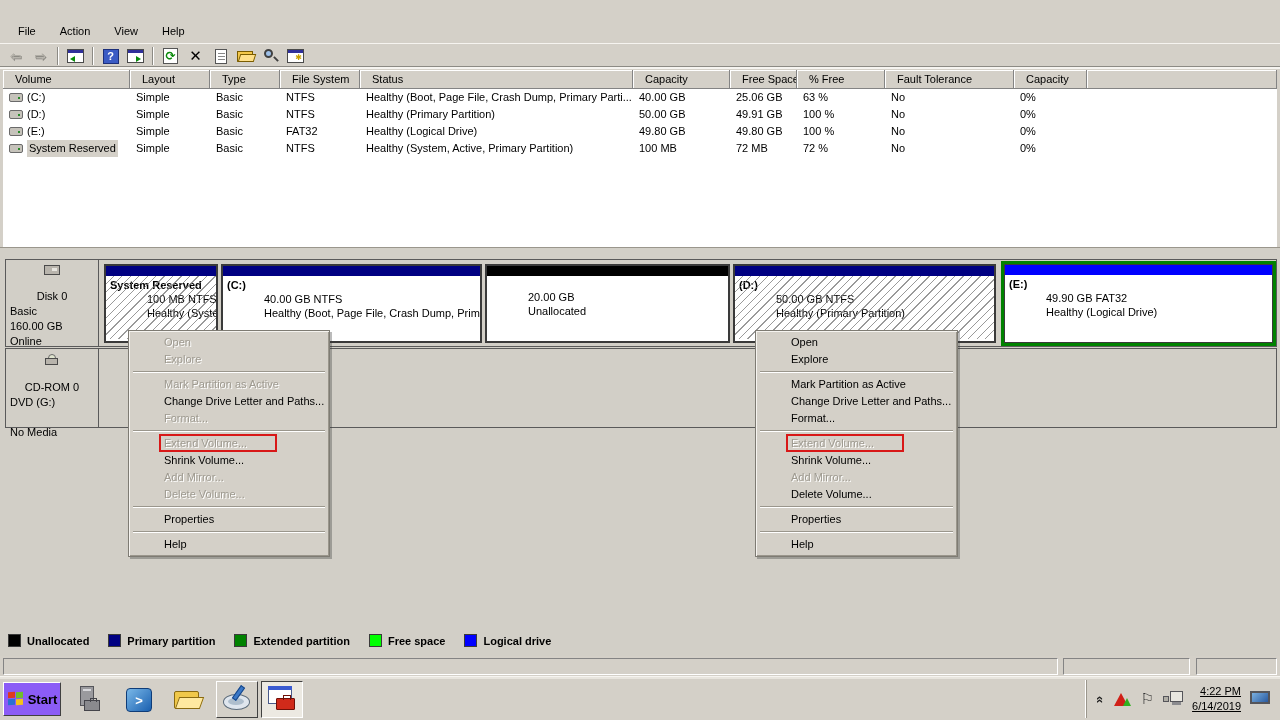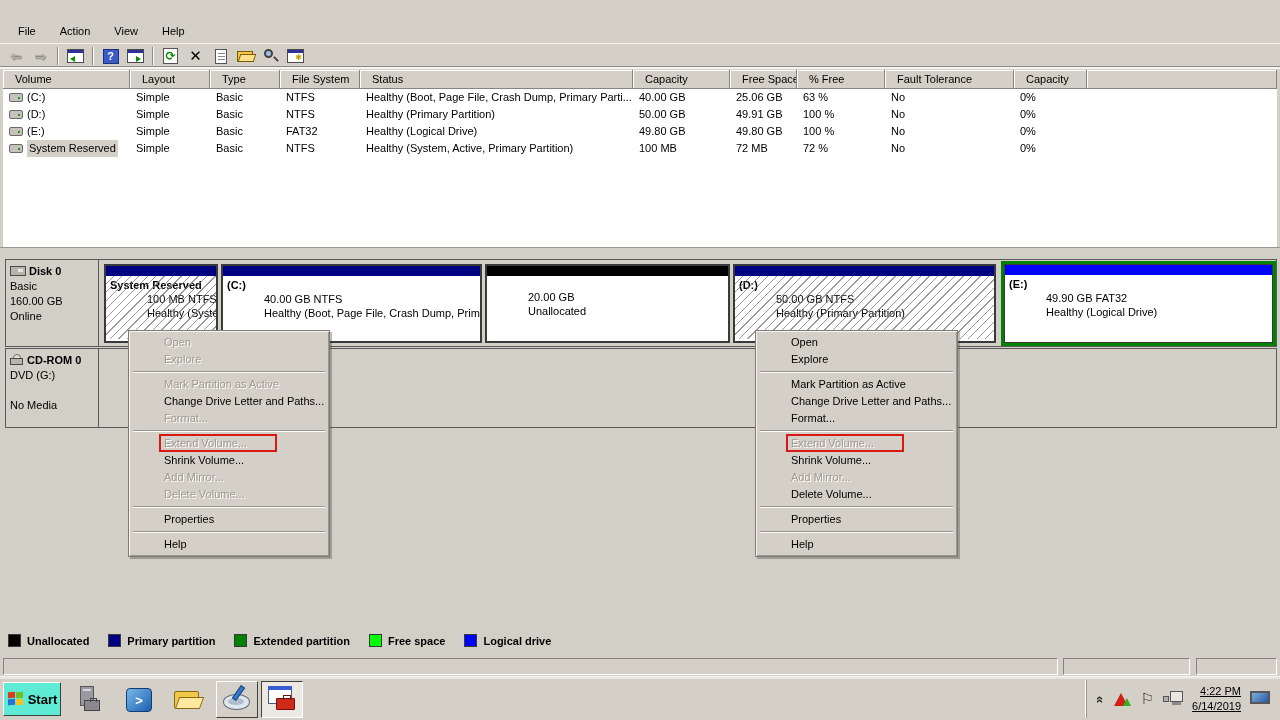--- a/index.html
+++ b/index.html
@@ -66,21 +66,21 @@
   .vol-ico::after { content:""; position:absolute; right:2px; top:3px; width:2px; height:2px; background:#2a8a2a; }
   .sel-label { background:#d4d0c8; padding:0 2px; }
 
   
   .disk-pane { position:absolute; left:0; top:247px; width:1280px; height:409px; background:#d2cfc7;
     border-top:1px solid #9a968c; }
   .disk-row { position:absolute; left:5px; width:1272px; border:1px solid #5a5a5a; background:#d2cfc7; }
   .row-disk0 { top:11px; height:88px; }
   .row-cdrom { top:100px; height:80px; }
   .disk-label { position:absolute; left:0; top:0; width:93px; height:100%; border-right:1px solid #5a5a5a; padding:5px 4px; }
-  .dl-line1 { font-weight:bold; display:flex; align-items:center; gap:3px; margin-bottom:2px; }
+  .dl-line1 { font-weight:normal; display:flex; align-items:center; gap:15px; margin-bottom:2px;flex-direction:column; }
   .dl-line { line-height:15px; }
   .hdd-ico { width:16px; height:10px; background:#b8b4ac; border:1px solid #4a4a4a; position:relative; flex:none; }
   .hdd-ico::after { content:""; position:absolute; right:2px; top:2px; width:5px; height:3px; background:#e8e6e0; }
   .cd-ico { width:14px; height:12px; position:relative; flex:none; }
   .cd-ico .base { position:absolute; left:0; top:4px; width:13px; height:7px; background:#b8b4ac; border:1px solid #4a4a4a; }
   .cd-ico .disc { position:absolute; left:3px; top:0; width:8px; height:8px; border-radius:50%; background:#dfe4ce; border:1px solid #6a6a6a; }
   .part { position:absolute; top:4px; height:79px; border:2px solid #3a3a3a; background:#fff; }
   .pbar { height:10px; width:100%; }
   .pbody { position:relative; height:63px; padding:2px 4px; overflow:hidden; }
   .pt { font-weight:bold; line-height:14px; white-space:nowrap; }
@@ -105,21 +105,21 @@
   .cmsep { height:0; border-top:1px solid #9a968c; border-bottom:1px solid #fff; margin:3px 2px; }
   .redbox { position:absolute; left:28px; top:-1px; width:118px; height:18px; border:2px solid #d81717; }
 
   
   .statusbar { position:absolute; left:0; top:656px; width:1280px; height:20px; background:#d4d0c8; }
   .sb-panel { position:absolute; top:2px; height:17px; border:1px solid; border-color:#848484 #fff #fff #848484; }
 
   
   .taskbar { position:absolute; left:0; top:676px; width:1280px; height:44px; background:#d4d0c8;
     border-top:1px solid #f6f4f0; box-shadow:inset 0 2px 0 #e8e5de; }
-  .start-btn { position:absolute; left:3px; top:5px; width:58px; height:34px; background:#5eead4;
+  .start-btn { position:absolute; left:3px; top:5px; width:58px; height:34px; background:#8b5cf6;
     border:1px solid; border-color:#fff #404040 #404040 #fff; display:flex; align-items:center; justify-content:center; gap:3px;
     font-weight:bold; font-size:13px; }
   .flag { position:relative; width:18px; height:16px; flex:none; }
   .flag i { position:absolute; width:7px; height:6px; }
   .flag .r { left:1px; top:1px; background:#e03a1e; transform:skewY(-6deg); }
   .flag .g { left:9px; top:1px; background:#6fbf2a; transform:skewY(-6deg); }
   .flag .b { left:1px; top:8px; background:#2a6fd4; transform:skewY(-6deg); }
   .flag .y { left:9px; top:8px; background:#f4c21a; transform:skewY(-6deg); }
   .ql { position:absolute; top:6px; width:34px; height:34px; display:flex; align-items:center; justify-content:center; }
   .task-btn { position:absolute; top:4px; width:42px; height:37px; display:flex; align-items:center; justify-content:center; background:#d4d0c8; }

